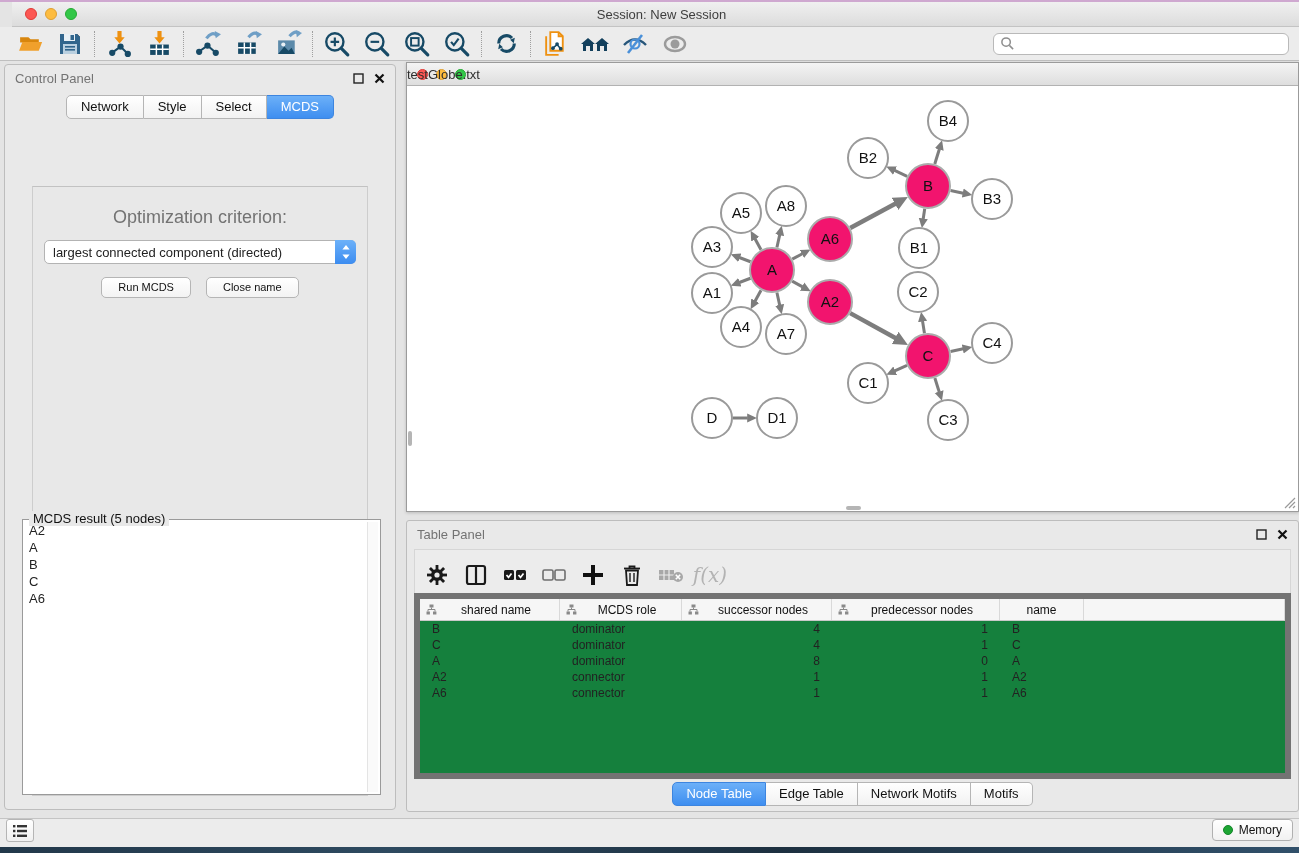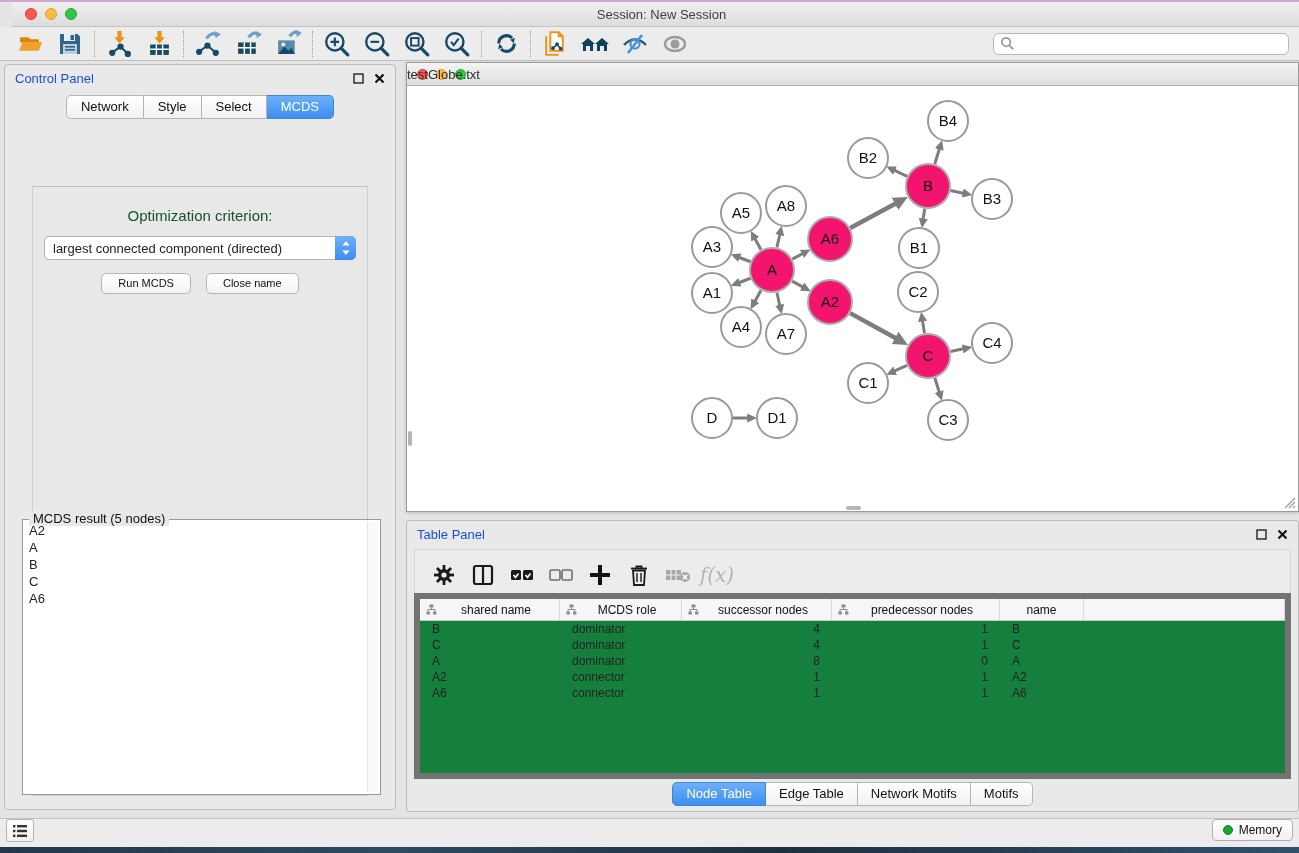--- a/index.html
+++ b/index.html
@@ -29,31 +29,31 @@
   .tsep { width:1px; height:26px; border-left:1px dotted #9f9f9f; margin:0 4px; }
   .toolbar svg { display:block; }
   .search-box { margin-left:auto; width:296px; height:22px; background:#fff; border:1px solid #b9b9b9;
     border-radius:6px; display:flex; align-items:center; padding:0 6px; }
   .search-box input { border:none; outline:none; flex:1; font-size:12px; font-family:inherit; background:transparent; }
 
   
   .control-panel { position:absolute; left:4px; top:64px; width:392px; height:746px;
     background:#e9e9e9; border:1px solid #bdbdbd; border-radius:4px; }
   .panel-head { height:26px; display:flex; align-items:center; padding:0 10px; }
-  .panel-head .ptitle { font-size:13px; color:#1d4ed8; }
+  .panel-head .ptitle { font-size:13px; color:#737373; }
   .panel-head .pctl { margin-left:auto; display:flex; gap:10px; align-items:center; }
   .seg-row { display:flex; justify-content:center; margin-top:4px; position:relative; z-index:2; }
   .seg { border:1px solid #b5b5b5; border-left:none; background:linear-gradient(#ffffff,#f2f2f2);
     padding:3px 14px 4px; font-size:13px; color:#111; cursor:default; }
   .seg:first-child { border-left:1px solid #b5b5b5; border-radius:5px 0 0 5px; }
   .seg:last-child { border-radius:0 5px 5px 0; }
   .seg.active { background:linear-gradient(#6cb0f8,#3e8ef0); color:#fff; border-color:#3d85df; }
   .tab-pane { position:absolute; left:27px; right:27px; top:121px; bottom:13px;
     background:#e8e8e8; border:1px solid #cdcdcd; border-top:1px solid #c2c2c2; }
-  .opt-label { text-align:center; margin-top:20px; font-size:15px; color:#14532d; }
+  .opt-label { text-align:center; margin-top:20px; font-size:18px; color:#737373; }
   .dropdown { margin:12px auto 0; width:312px; height:24px; background:#fff; border:1px solid #b3b3b3;
     border-radius:5px; display:flex; align-items:center; position:relative; }
   .dropdown .dval { flex:1; padding:0 8px; font-size:13px; white-space:nowrap; overflow:hidden; }
   .dropdown .stepper { width:21px; height:24px; margin-right:-1px; border-radius:0 5px 5px 0;
     background:linear-gradient(#6cb1f9,#3c8cf0); display:flex; align-items:center; justify-content:center; }
   .btn-row { display:flex; justify-content:center; gap:15px; margin-top:13px; }
   .pbtn { background:linear-gradient(#ffffff,#f3f3f3); border:1px solid #b5b5b5; border-radius:5px;
     padding:3px 16px 4px; font-size:11px; color:#111; cursor:default; }
   .mcds-box { position:absolute; left:-11px; right:-14px; top:332px; bottom:0px;
     border:1px solid #9a9a9a; background:#fff; }
@@ -74,21 +74,21 @@
   .net-canvas svg.graph { position:absolute; left:0; top:0; }
   .vscroll-thumb { position:absolute; left:0; top:344px; width:4px; height:15px; background:#b5b5b5; border-radius:2px; }
   .hscroll-thumb { position:absolute; left:438px; bottom:0; width:15px; height:4px; background:#b5b5b5; border-radius:2px; }
   .resize-grip { position:absolute; right:1px; bottom:1px; width:14px; height:14px; }
 
   
   .table-panel { position:absolute; left:406px; top:520px; width:893px; height:292px;
     background:#e9e9e9; border:1px solid #bdbdbd; border-radius:3px; }
   .tp-toolbar { position:absolute; left:7px; right:7px; top:28px; height:51px;
     background:#ececec; border:1px solid #d6d6d6; border-bottom:1px solid #cfcfcf;
-    display:flex; align-items:center; gap:9px; padding:0 14px; }
+    display:flex; align-items:center; gap:9px; padding:0 7px; }
   .tp-tool { width:30px; height:32px; display:flex; align-items:center; justify-content:center; }
   .fx { font-family:"DejaVu Serif", serif; font-style:italic; font-size:20px; color:#b3b3b3; }
   .data-table { position:absolute; left:7px; right:7px; top:72px; bottom:32px; background:#15803d;
     border:6px solid #737373; overflow:hidden; font-size:12px; }
   .tgrid { display:grid; grid-template-columns:140px 122px 150px 168px 84px 1fr; }
   .thead { background:#f6f6f6; border-bottom:1px solid #c9c9c9; }
   .thcell { display:flex; align-items:center; height:21px; padding:0 6px; border-right:1px solid #d9d9d9;
     color:#111; position:relative; }
   .thcell .htxt { flex:1; text-align:center; font-size:12px; }
   .thcell svg { flex:0 0 auto; margin-right:2px; }

